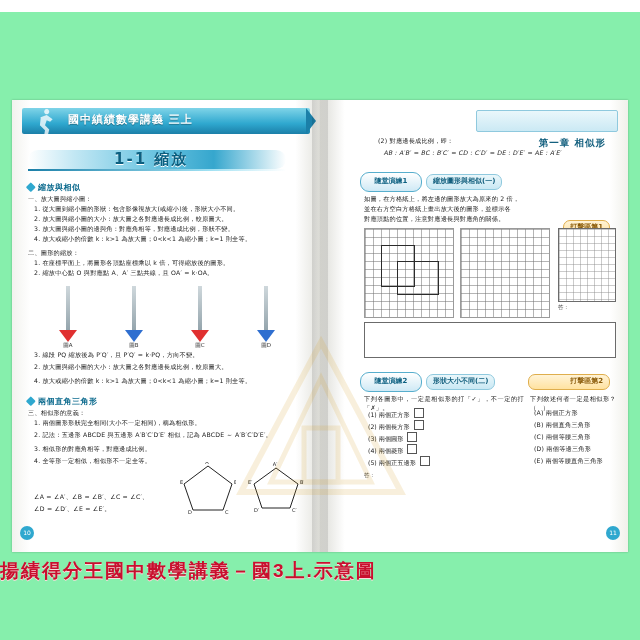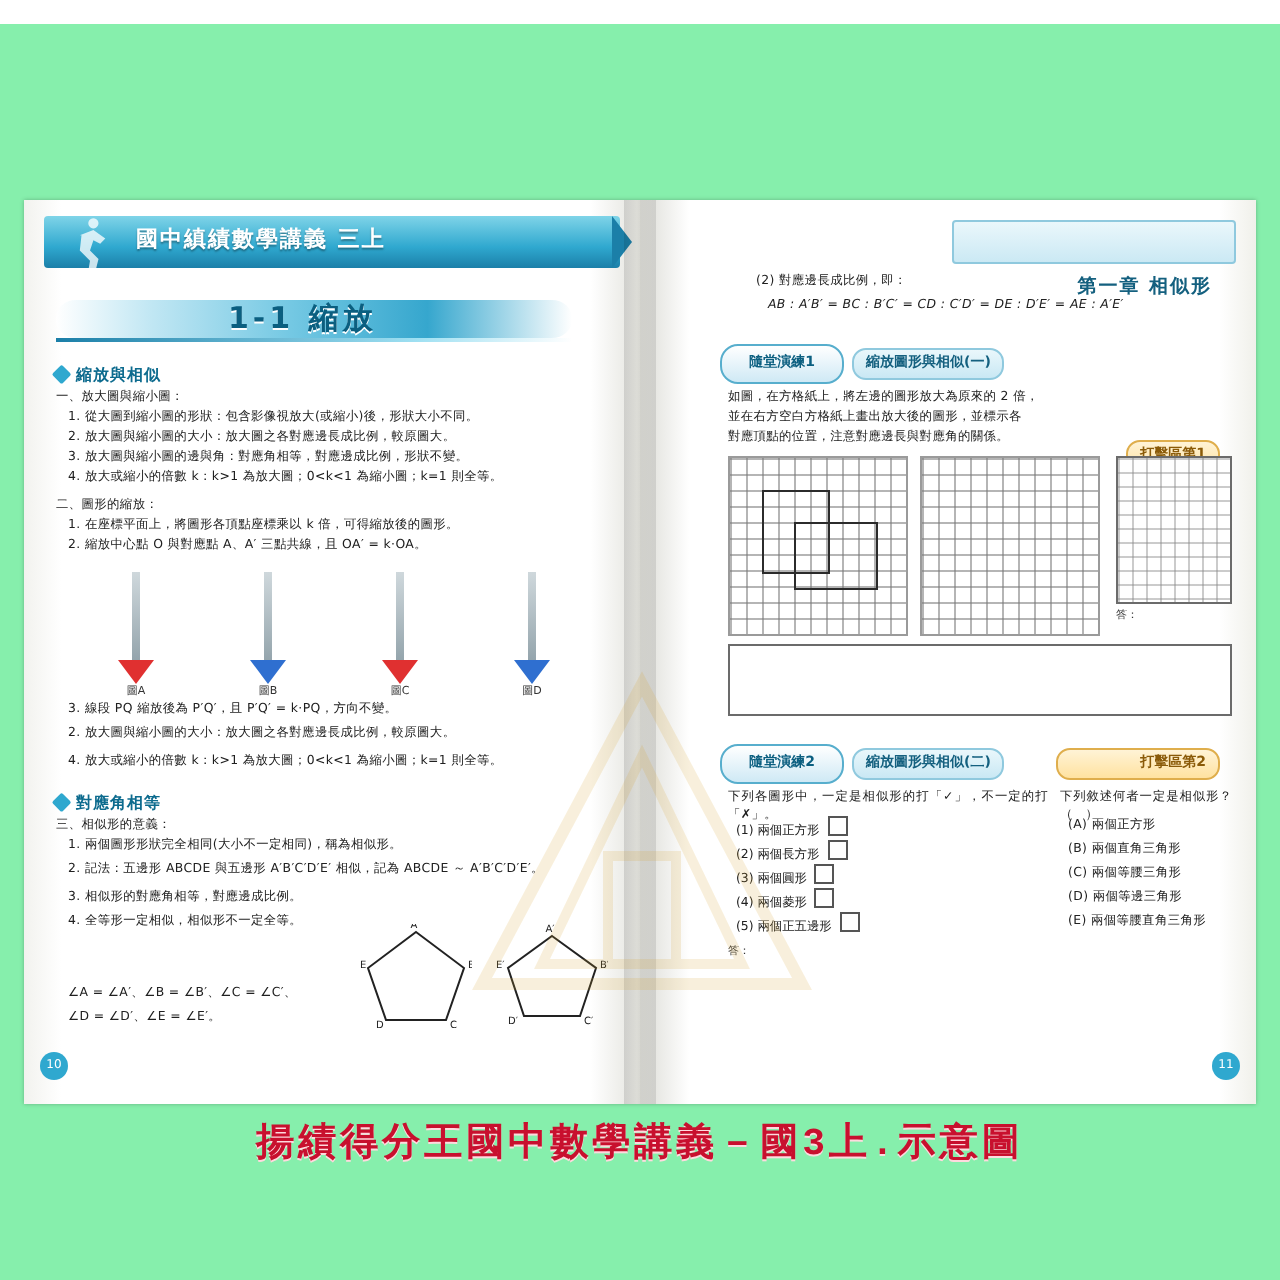--- a/index.html
+++ b/index.html
@@ -159,23 +159,23 @@
     opacity:.16;pointer-events:none;
   }
   
   .pg{
     position:absolute;bottom:12px;font-size:6px;color:#fff;
     width:14px;height:14px;line-height:14px;text-align:center;border-radius:50%;
     background:#2fa8cf;
   }
   
   .caption{
-    position:absolute;left:0;top:546px;width:640px;text-align:center;
+    position:absolute;left:0;top:546px;width:640px;
     font-size:19px;font-weight:bold;color:#c8102e;letter-spacing:2px;
-    font-family:Liberation Mono, monospace;
+    font-family:Liberation Sans, sans-serif;
     text-shadow:0 1px 0 #ffd9de;
   }
 </style>
 </head>
 <body>
 
 <div class="page-frame">
 
   <div class="spread">
 
@@ -227,21 +227,21 @@
         <div class="head blue"></div>
         <div class="lbl">圖D</div>
       </div>
 
       <div class="blk para" style="left:22px;top:250px;width:268px;">3. 線段 PQ 縮放後為 P′Q′，且 P′Q′ = k·PQ，方向不變。</div>
 
       <div class="blk para" style="left:22px;top:262px;width:268px;">2. 放大圖與縮小圖的大小：放大圖之各對應邊長成比例，較原圖大。</div>
       <div class="blk para" style="left:22px;top:276px;width:268px;">4. 放大或縮小的倍數 k：k&gt;1 為放大圖；0&lt;k&lt;1 為縮小圖；k=1 則全等。</div>
 
       <div class="blk h-sub" style="left:16px;top:296px;">
-        <span class="dot"></span><span>對應角相等</span>
+        <span class="dot"></span><span>兩個直角三角形</span>
       </div>
 
       <div class="blk para" style="left:16px;top:308px;width:274px;">三、相似形的意義：</div>
       <div class="blk para" style="left:22px;top:318px;width:268px;">1. 兩個圖形形狀完全相同(大小不一定相同)，稱為相似形。</div>
       <div class="blk para" style="left:22px;top:330px;width:268px;">2. 記法：五邊形 ABCDE 與五邊形 A′B′C′D′E′ 相似，記為 ABCDE ～ A′B′C′D′E′。</div>
       <div class="blk para" style="left:22px;top:344px;width:268px;">3. 相似形的對應角相等，對應邊成比例。</div>
       <div class="blk para" style="left:22px;top:356px;width:268px;">4. 全等形一定相似，相似形不一定全等。</div>
 
       <svg class="poly" style="left:168px;top:362px;width:56px;height:52px;" viewBox="0 0 56 52">
         <polygon points="28,4 52,22 43,48 13,48 4,22" fill="none" stroke="#222" stroke-width="1"></polygon>
@@ -294,21 +294,21 @@
       </div>
 
       <div class="ans-box" style="left:238px;top:128px;width:56px;height:72px;">
         <div class="g" style="position:absolute;left:0;top:0;right:0;bottom:0;background-image:linear-gradient(to right,rgba(140,140,140,.45) 1px,transparent 1px),linear-gradient(to bottom,rgba(140,140,140,.45) 1px,transparent 1px);background-size:7px 7px;"></div>
       </div>
       <div class="ans-lab" style="left:238px;top:204px;">答：</div>
       <div class="ans-box" style="left:44px;top:222px;width:250px;height:34px;"></div>
 
       <div class="prac" style="left:40px;top:272px;width:250px;">
         <div class="badge">隨堂演練2</div>
-        <div class="mid">縮放圖形與相似(二)</div>
+        <div class="mid">形狀大小不同(二)</div>
         <div class="right" style="right:0;padding-left:41px;">打擊區第2</div>
       </div>
 
       <div class="blk para" style="left:44px;top:294px;width:160px;">下列各圖形中，一定是相似形的打「✓」，不一定的打「✗」。</div>
 
       <div class="blk ck" style="left:48px;top:308px;width:150px;">
         <span>(1) 兩個正方形</span><span class="box"></span>
       </div>
       <div class="blk ck" style="left:48px;top:320px;width:150px;">
         <span>(2) 兩個長方形</span><span class="box"></span>

